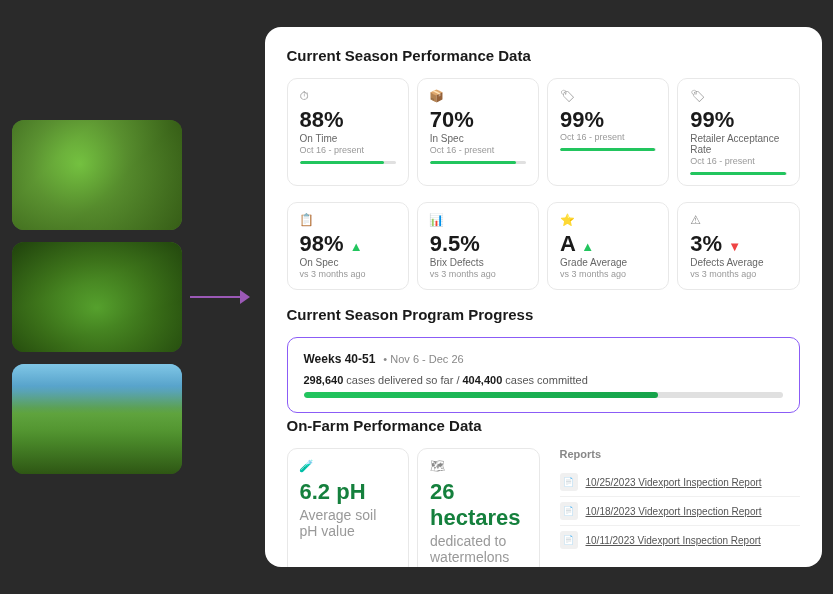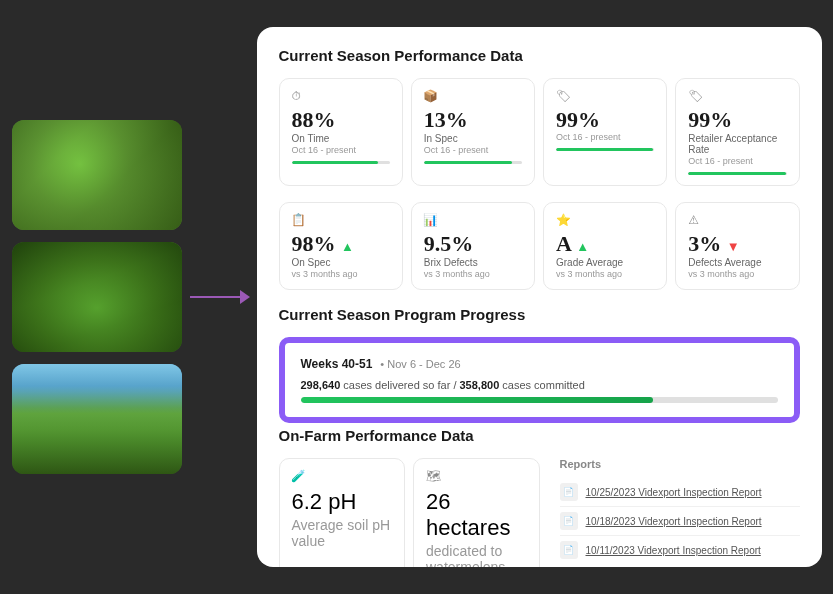--- a/index.html
+++ b/index.html
@@ -12,21 +12,21 @@
       display: flex;
       align-items: center;
       justify-content: center;
       position: relative;
     }
 
     .layout {
       display: flex;
       width: 810px;
       height: 560px;
-      gap: 0;
+      gap: 8px;
       position: relative;
       align-items: center;
     }
 
     
     .farm-images {
       display: flex;
       flex-direction: column;
       gap: 12px;
       width: 190px;
@@ -140,21 +140,20 @@
       font-size: 12px;
       color: #888;
       margin-bottom: 6px;
     }
 
     .metric-value {
       font-size: 22px;
       font-weight: 800;
       color: #1a1a1a;
       line-height: 1;
-      font-family: Liberation Serif, serif;
     }
 
     .metric-value .trend-up {
       font-size: 13px;
       color: #22c55e;
     }
 
     .metric-value .trend-down {
       font-size: 13px;
       color: #ef4444;
@@ -181,21 +180,21 @@
     }
 
     .metric-bar-fill {
       height: 100%;
       background: #22c55e;
       border-radius: 2px;
     }
 
     
     .program-section {
-      border: 6px solid #8b5cf6;
+      border: 1px solid #8b5cf6;
       border-radius: 10px;
       padding: 14px 16px;
       margin-bottom: 0;
     }
 
     .program-header {
       display: flex;
       align-items: center;
       gap: 8px;
       margin-bottom: 8px;
@@ -268,22 +267,22 @@
 
     .field-metric-card {
       flex: 1;
       border: 1px solid #e8e8e8;
       border-radius: 10px;
       padding: 10px 12px;
     }
 
     .field-metric-value {
       font-size: 22px;
-      font-weight: 400;
-      color: #000000;
+      font-weight: 700;
+      color: #15803d;
       margin-top: 6px;
     }
 
     .field-metric-label {
       font-size: 14px;
       color: #999;
       margin-top: 2px;
     }
 
     .report-item {
@@ -343,21 +342,21 @@
         <div class="metric-icon">⏱</div>
         <div class="metric-value">88%</div>
         <div class="metric-label">On Time</div>
         <div class="metric-period">Oct 16 - present</div>
         <div class="metric-bar">
           <div class="metric-bar-fill" style="width: 88%;"></div>
         </div>
       </div>
       <div class="metric-card">
         <div class="metric-icon">📦</div>
-        <div class="metric-value">13%</div>
+        <div class="metric-value">70%</div>
         <div class="metric-label">In Spec</div>
         <div class="metric-period">Oct 16 - present</div>
         <div class="metric-bar">
           <div class="metric-bar-fill" style="width: 90%;"></div>
         </div>
       </div>
       <div class="metric-card">
         <div class="metric-icon">🏷</div>
         <div class="metric-value">99%</div>
         <div class="metric-period">Oct 16 - present</div>
@@ -404,21 +403,21 @@
     </div>
 
     <div class="section-title">Current Season Program Progress</div>
 
     <div class="program-section">
       <div class="program-header">
         <span class="program-weeks">Weeks 40-51</span>
         <span class="program-dates">• <span>Nov 6 - Dec 26</span></span>
       </div>
       <div class="progress-text">
-        <strong>298,640</strong> cases delivered so far / <strong>358,800</strong> cases committed
+        <strong>298,640</strong> cases delivered so far / <strong>404,400</strong> cases committed
       </div>
       <div class="progress-bar">
         <div class="progress-bar-fill" style="width: 74%;"></div>
       </div>
     </div>
 
     <div class="on-farm-section">
       <div class="section-title">On-Farm Performance Data</div>
       <div class="on-farm-columns">
 

